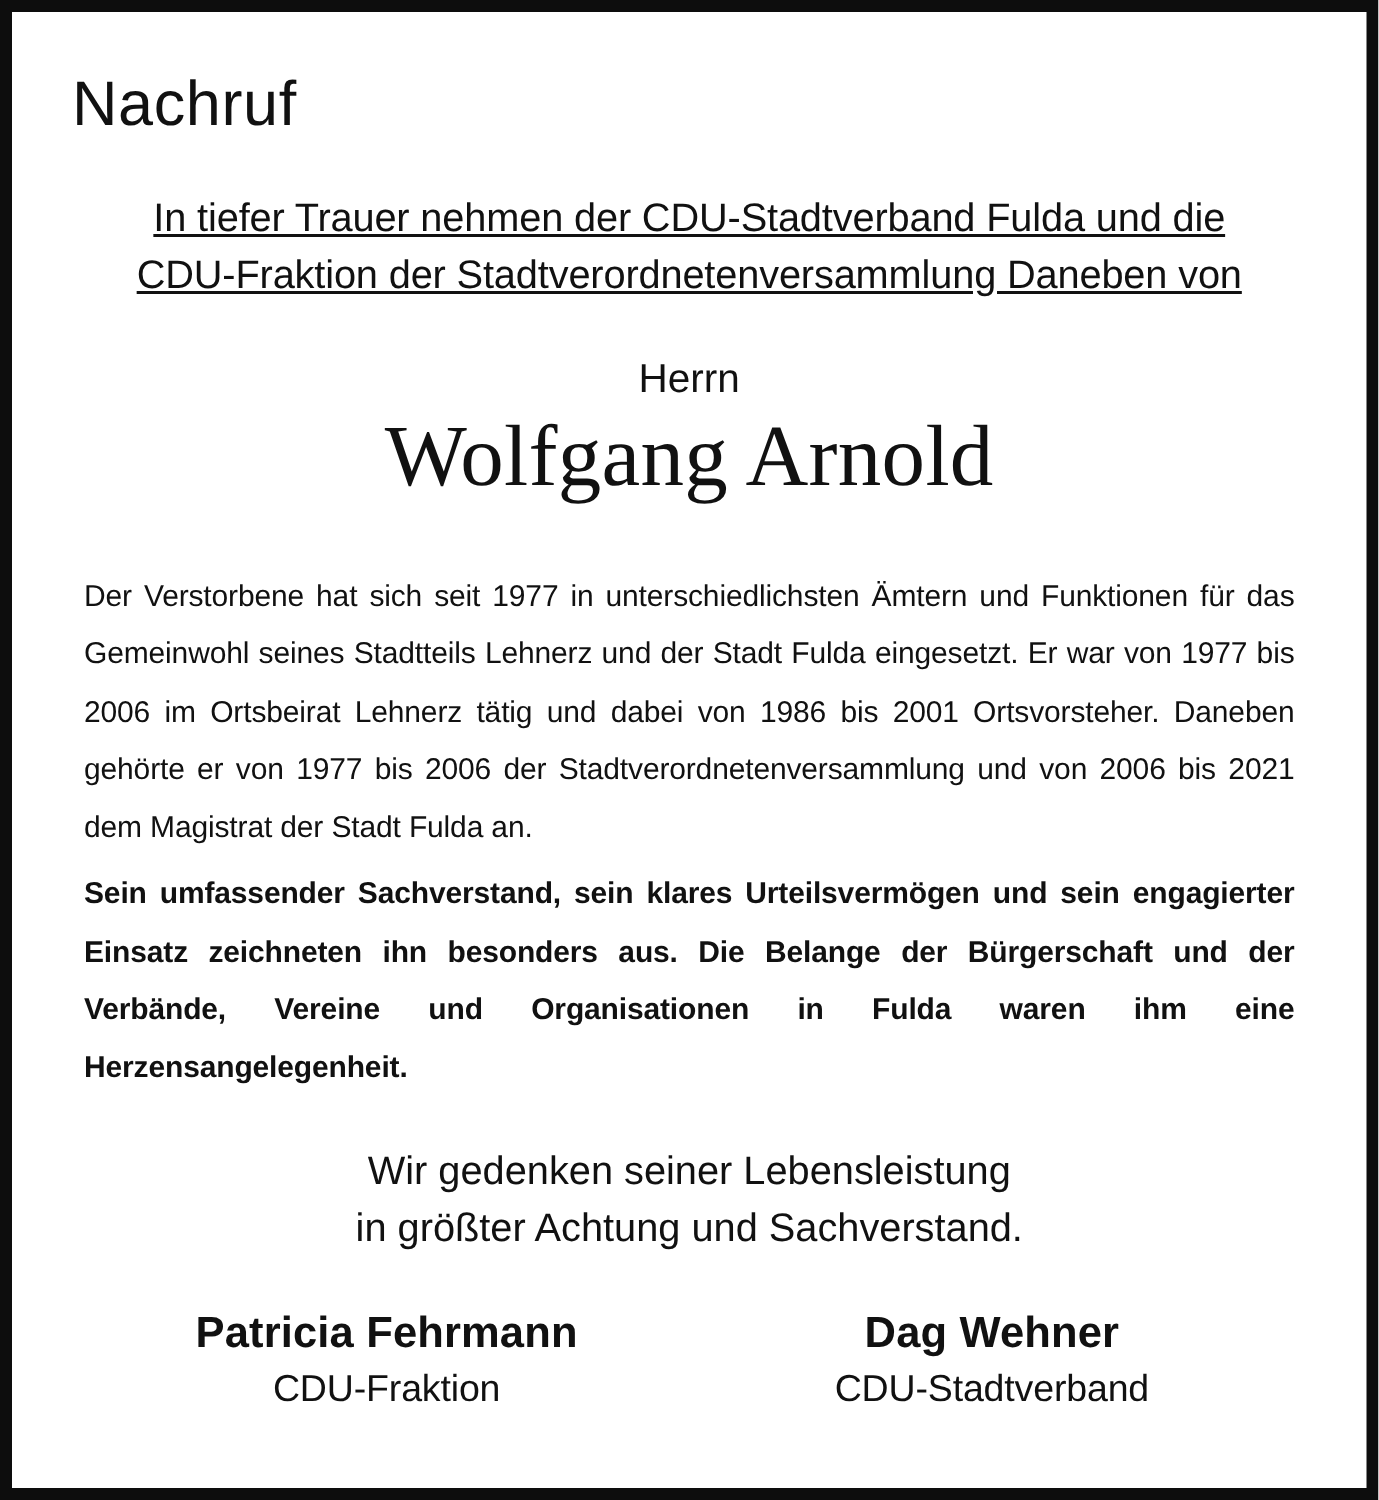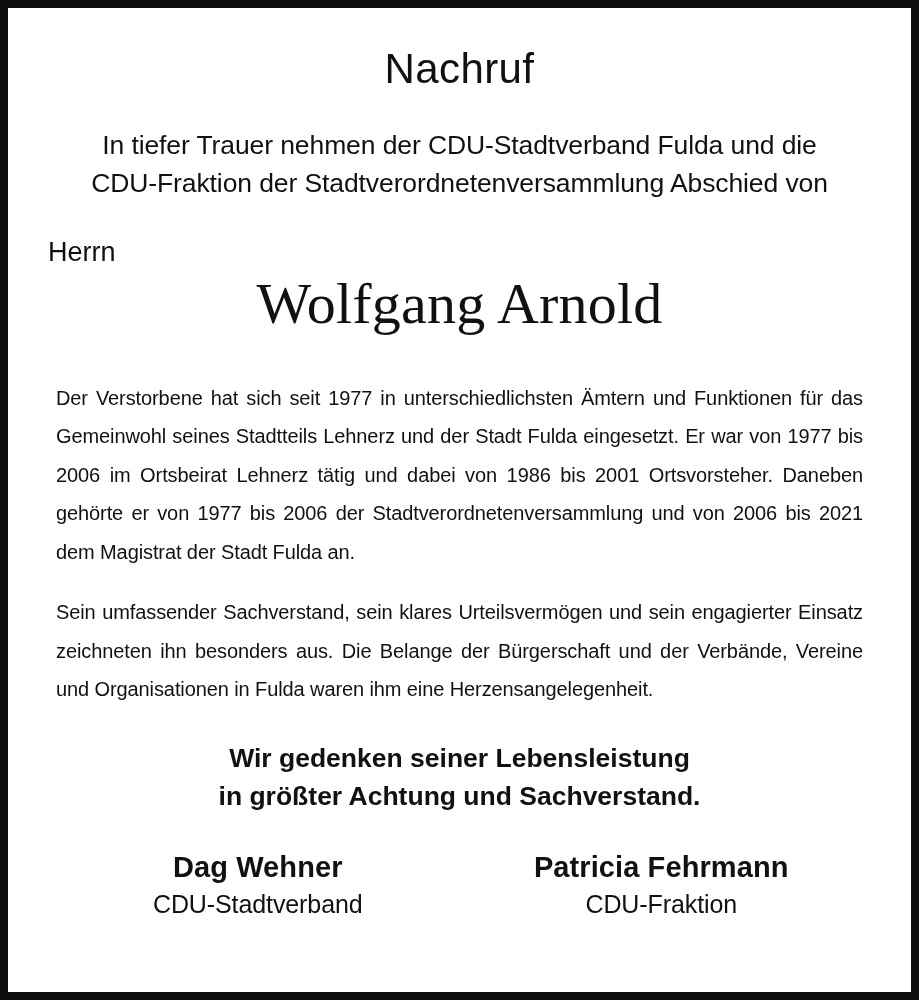--- a/index.html
+++ b/index.html
@@ -26,44 +26,45 @@
     left: 0;
     top: 0;
     right: 0;
     bottom: 0;
     padding: 0 40px;
     box-sizing: border-box;
   }
 
   
   .headline {
-    text-align: center;
     font-size: 42px;
     font-weight: 400;
     letter-spacing: 0.4px;
     line-height: 1;
     margin: 40px 0 0 0;
   }
 
   
   .intro {
     text-align: center;
     font-size: 26.5px;
     font-weight: 400;
     line-height: 38px;
     margin: 36px 0 0 0;
     letter-spacing: -0.1px;
   }
   .intro .ln {
     display: block;
     white-space: nowrap;
+    text-decoration: underline;
   }
 
   
   .salutation {
+    text-align: center;
     font-size: 27px;
     font-weight: 400;
     line-height: 1.1;
     margin: 36px 0 0 0;
   }
   .deceased-name {
     text-align: center;
     font-size: 58px;
     font-weight: 400;
     line-height: 1.05;
@@ -80,28 +81,29 @@
   .para {
     text-align: justify;
     text-align-last: left;
     font-size: 20px;
     font-weight: 400;
     line-height: 38.5px;
     letter-spacing: -0.1px;
     margin: 0;
   }
   .para + .para {
-    margin-top: 22px;
+    margin-top: 6px;
+    font-weight: bold;
   }
 
   
   .closing {
     text-align: center;
     font-size: 26.5px;
-    font-weight: 700;
+    font-weight: 400;
     line-height: 38px;
     margin: 30px 0 0 0;
   }
   .closing .ln {
     display: block;
     white-space: nowrap;
   }
 
   
   .signatures {
@@ -130,42 +132,42 @@
 </head>
 <body>
 
 <div id="notice" style="border-color: rgb(13, 13, 13); background: rgb(255, 255, 255); color: rgb(17, 17, 17);">
   <div class="inner">
 
     <h1 class="headline">Nachruf</h1>
 
     <div class="intro">
       <span class="ln">In tiefer Trauer nehmen der CDU-Stadtverband Fulda und die</span>
-      <span class="ln">CDU-Fraktion der Stadtverordnetenversammlung Abschied von</span>
+      <span class="ln">CDU-Fraktion der Stadtverordnetenversammlung Daneben von</span>
     </div>
 
     <div class="salutation">Herrn</div>
 
     <div class="deceased-name">Wolfgang Arnold</div>
 
     <div class="body-wrap">
       <p class="para">Der Verstorbene hat sich seit 1977 in unterschiedlichsten Ämtern und Funktionen für das Gemeinwohl seines Stadtteils Lehnerz und der Stadt Fulda eingesetzt. Er war von 1977 bis 2006 im Ortsbeirat Lehnerz tätig und dabei von 1986 bis 2001 Ortsvorsteher. Daneben gehörte er von 1977 bis 2006 der Stadtverordnetenversammlung und von 2006 bis 2021 dem Magistrat der Stadt Fulda an.</p>
       <p class="para">Sein umfassender Sachverstand, sein klares Urteilsvermögen und sein engagierter Einsatz zeichneten ihn besonders aus. Die Belange der Bürgerschaft und der Verbände, Vereine und Organisationen in Fulda waren ihm eine Herzensangelegenheit.</p>
     </div>
 
     <div class="closing">
       <span class="ln">Wir gedenken seiner Lebensleistung</span>
       <span class="ln">in größter Achtung und Sachverstand.</span>
     </div>
 
     <div class="signatures">
       <div class="sig">
+        <div class="sig-name">Patricia Fehrmann</div>
+        <div class="sig-role">CDU-Fraktion</div>
+      </div>
+      <div class="sig">
         <div class="sig-name">Dag Wehner</div>
         <div class="sig-role">CDU-Stadtverband</div>
-      </div>
-      <div class="sig">
-        <div class="sig-name">Patricia Fehrmann</div>
-        <div class="sig-role">CDU-Fraktion</div>
       </div>
     </div>
 
   </div>
 </div>
 
 </body></html>

